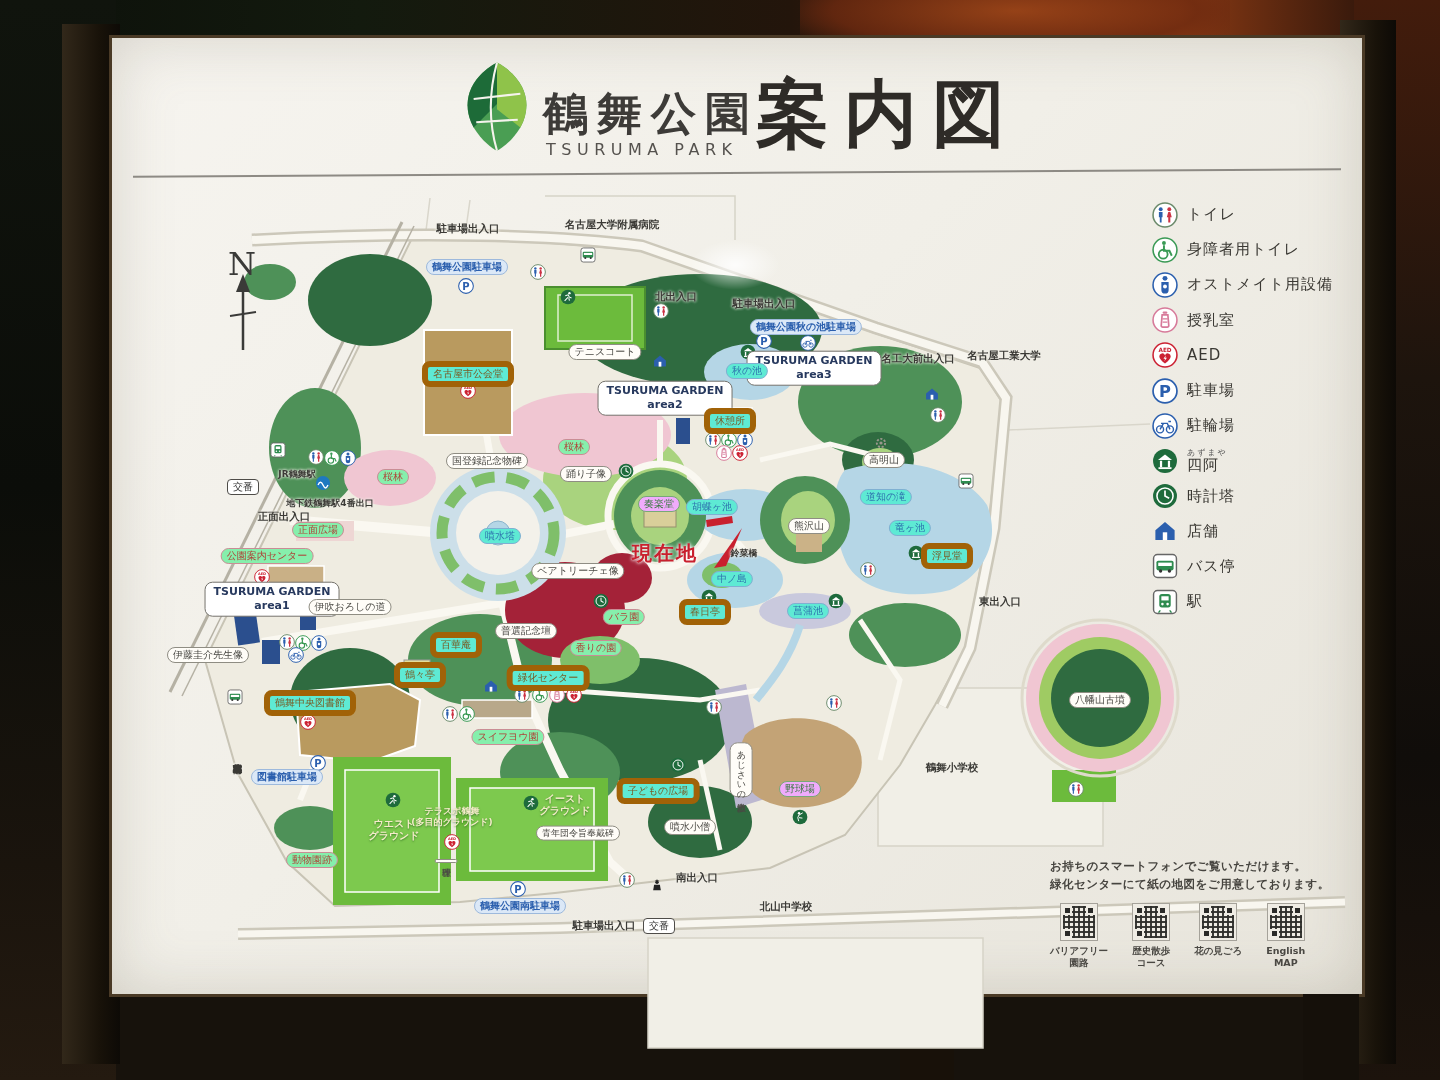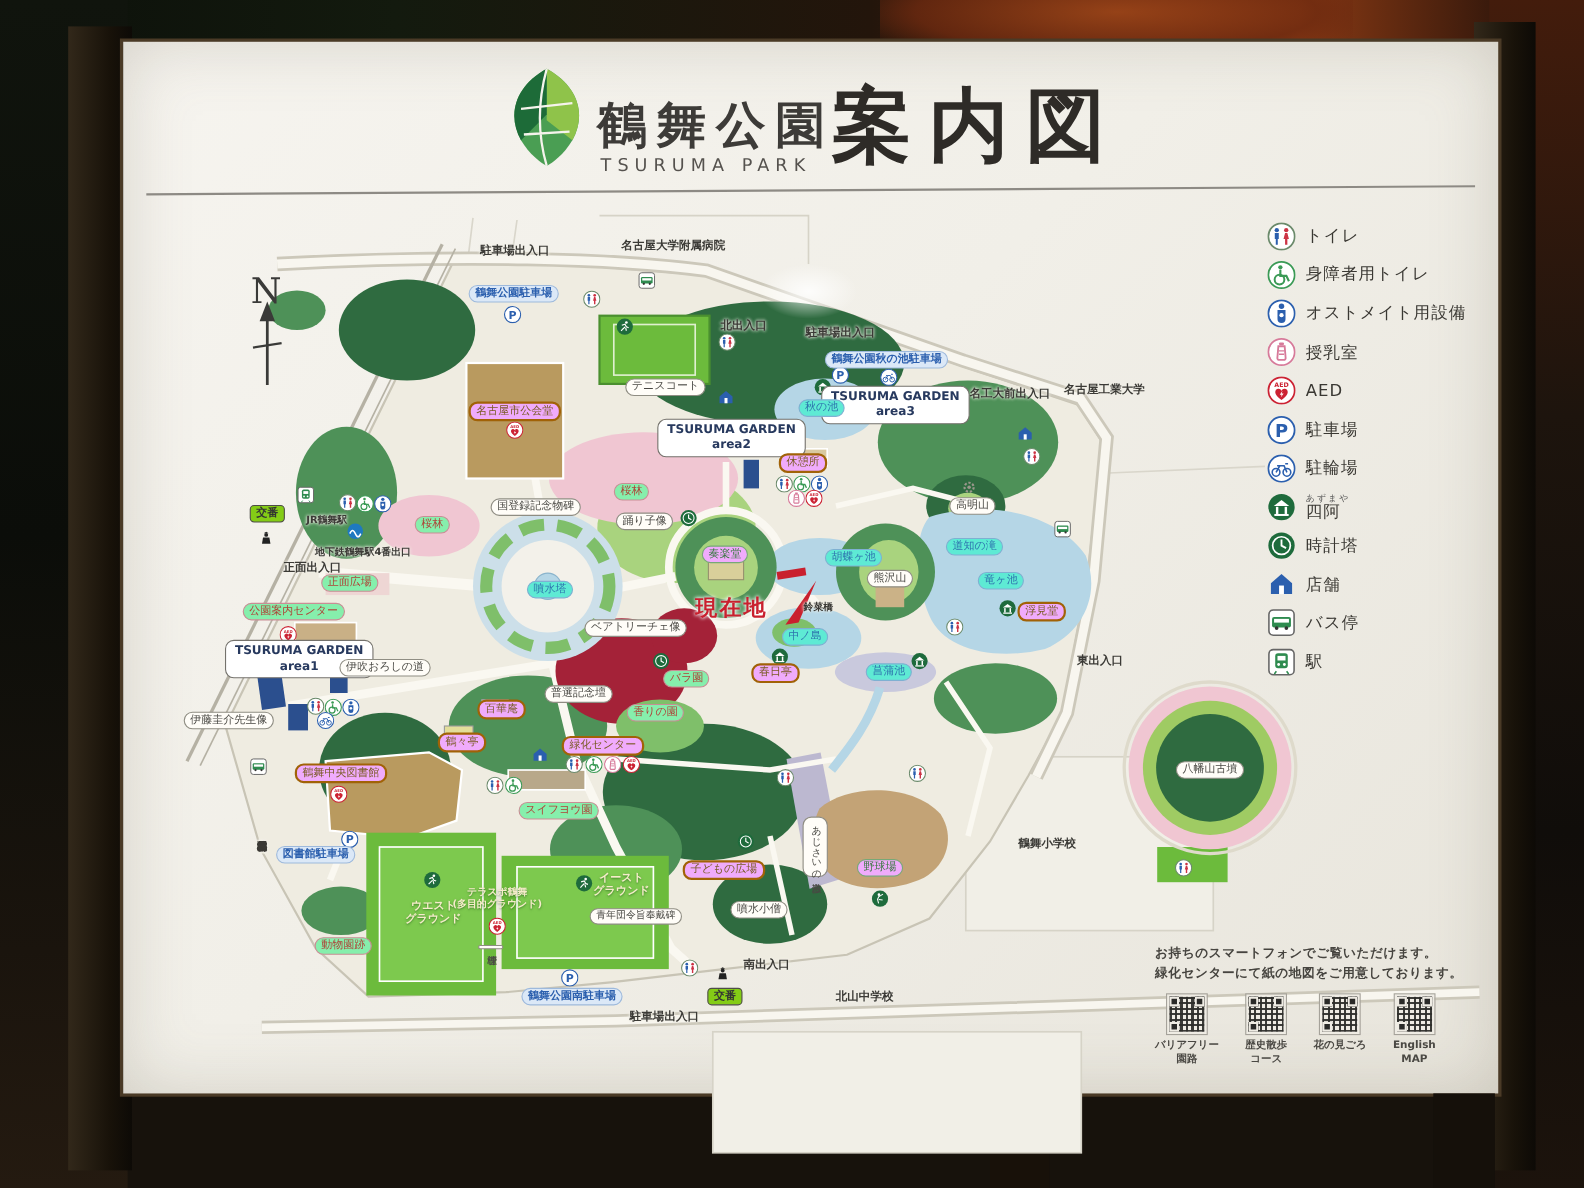--- a/index.html
+++ b/index.html
@@ -45,24 +45,24 @@
   #map-svg{position:absolute;left:0;top:0;z-index:3;}
   #map-icons,#map-labels{position:absolute;inset:0;z-index:4;pointer-events:none;}
   #map-labels{z-index:5;}
   .mi{position:absolute;width:16px;height:16px;transform:translate(-50%,-50%);}
   .mi svg{width:100%;height:100%;display:block;}
   .ml{position:absolute;transform:translate(-50%,-50%);white-space:pre-line;text-align:center;
       font-size:10px;line-height:1.2;border-radius:8px;padding:1px 5px;}
   .ml.plain{background:none;border:none;color:#3b3a36;font-weight:600;font-size:10.5px;padding:0;
       text-shadow:0 0 3px #f2f0e8,0 0 3px #f2f0e8;}
   .ml.white{background:#fffdf8;border:1px solid #8f8d83;color:#4a4944;}
-  .ml.box{background:#84cc16;border:1.4px solid #4e4c48;color:#333;border-radius:4px;font-weight:700;}
+  .ml.box{background:#ffffff;border:1.4px solid #4e4c48;color:#333;border-radius:4px;font-weight:400;margin-top:20px;}
   .ml.water{background:#5eead4;border:1px solid #7fb0d2;color:#2e74ae;}
   .ml.parking{background:#dbe8f7;border:1px solid #9db9dc;color:#2b5fae;font-weight:600;border-radius:10px;}
-  .ml.park{background:#f0abfc;border:2px solid #a16207;color:#795a23;}
+  .ml.park{background:#5eead4;border:6px solid #a16207;color:#795a23;}
   .ml.red{background:#86efac;border:1px solid #c98d95;color:#ae4338;}
   .ml.green{background:#f0abfc;border:1px solid #78a877;color:#38793f;}
   .ml.garden{background:#fff;border:1.4px solid #74726c;color:#27395e;font-weight:700;font-size:11px;
       border-radius:8px;padding:2px 8px;line-height:1.3;}
   .ml.field{background:none;border:none;color:#f6ecca;font-weight:700;text-shadow:0 1px 2px rgba(0,60,10,.55);}
   .ml.vert{writing-mode:vertical-rl;}
   #cur-label{position:absolute;transform:translate(-50%,-50%);color:#c9202e;font-weight:800;font-size:20px;
       letter-spacing:2px;z-index:5;text-shadow:0 0 3px #fff,0 0 4px #fff;}
   
   #footer{position:absolute;left:1050px;top:858px;width:300px;z-index:6;}
@@ -692,21 +692,21 @@
 area3</div>
       <div class="ml park" style="left: 468px; top: 374px;">名古屋市公会堂</div>
       <div class="ml park" style="left: 730px; top: 421px;">休憩所</div>
       <div class="ml water" style="left: 747px; top: 371px;">秋の池</div>
       <div class="ml red" style="left: 574px; top: 447px;">桜林</div>
       <div class="ml red" style="left: 393px; top: 477px;">桜林</div>
       <div class="ml white" style="left: 487px; top: 461px;">国登録記念物碑</div>
       <div class="ml white" style="left: 586px; top: 474px;">踊り子像</div>
       <div class="ml green" style="left: 659px; top: 504px;">奏楽堂</div>
       <div class="ml water" style="left: 500px; top: 536px;">噴水塔</div>
-      <div class="ml water" style="left: 776px; top: 507px;">胡蝶ヶ池</div>
+      <div class="ml water" style="left: 712px; top: 507px;">胡蝶ヶ池</div>
       <div class="ml white" style="left: 809px; top: 526px;">熊沢山</div>
       <div class="ml white" style="left: 884px; top: 460px;">高明山</div>
       <div class="ml water" style="left: 886px; top: 497px;">道知の滝</div>
       <div class="ml water" style="left: 910px; top: 528px;">竜ヶ池</div>
       <div class="ml park" style="left: 947px; top: 556px;">浮見堂</div>
       <div class="ml plain" style="left: 744px; top: 553px; font-size: 9px;">鈴菜橋</div>
       <div class="ml water" style="left: 732px; top: 579px;">中ノ島</div>
       <div class="ml park" style="left: 705px; top: 612px;">春日亭</div>
       <div class="ml water" style="left: 808px; top: 611px;">菖蒲池</div>
       <div class="ml white" style="left: 578px; top: 571px;">ベアトリーチェ像</div>

